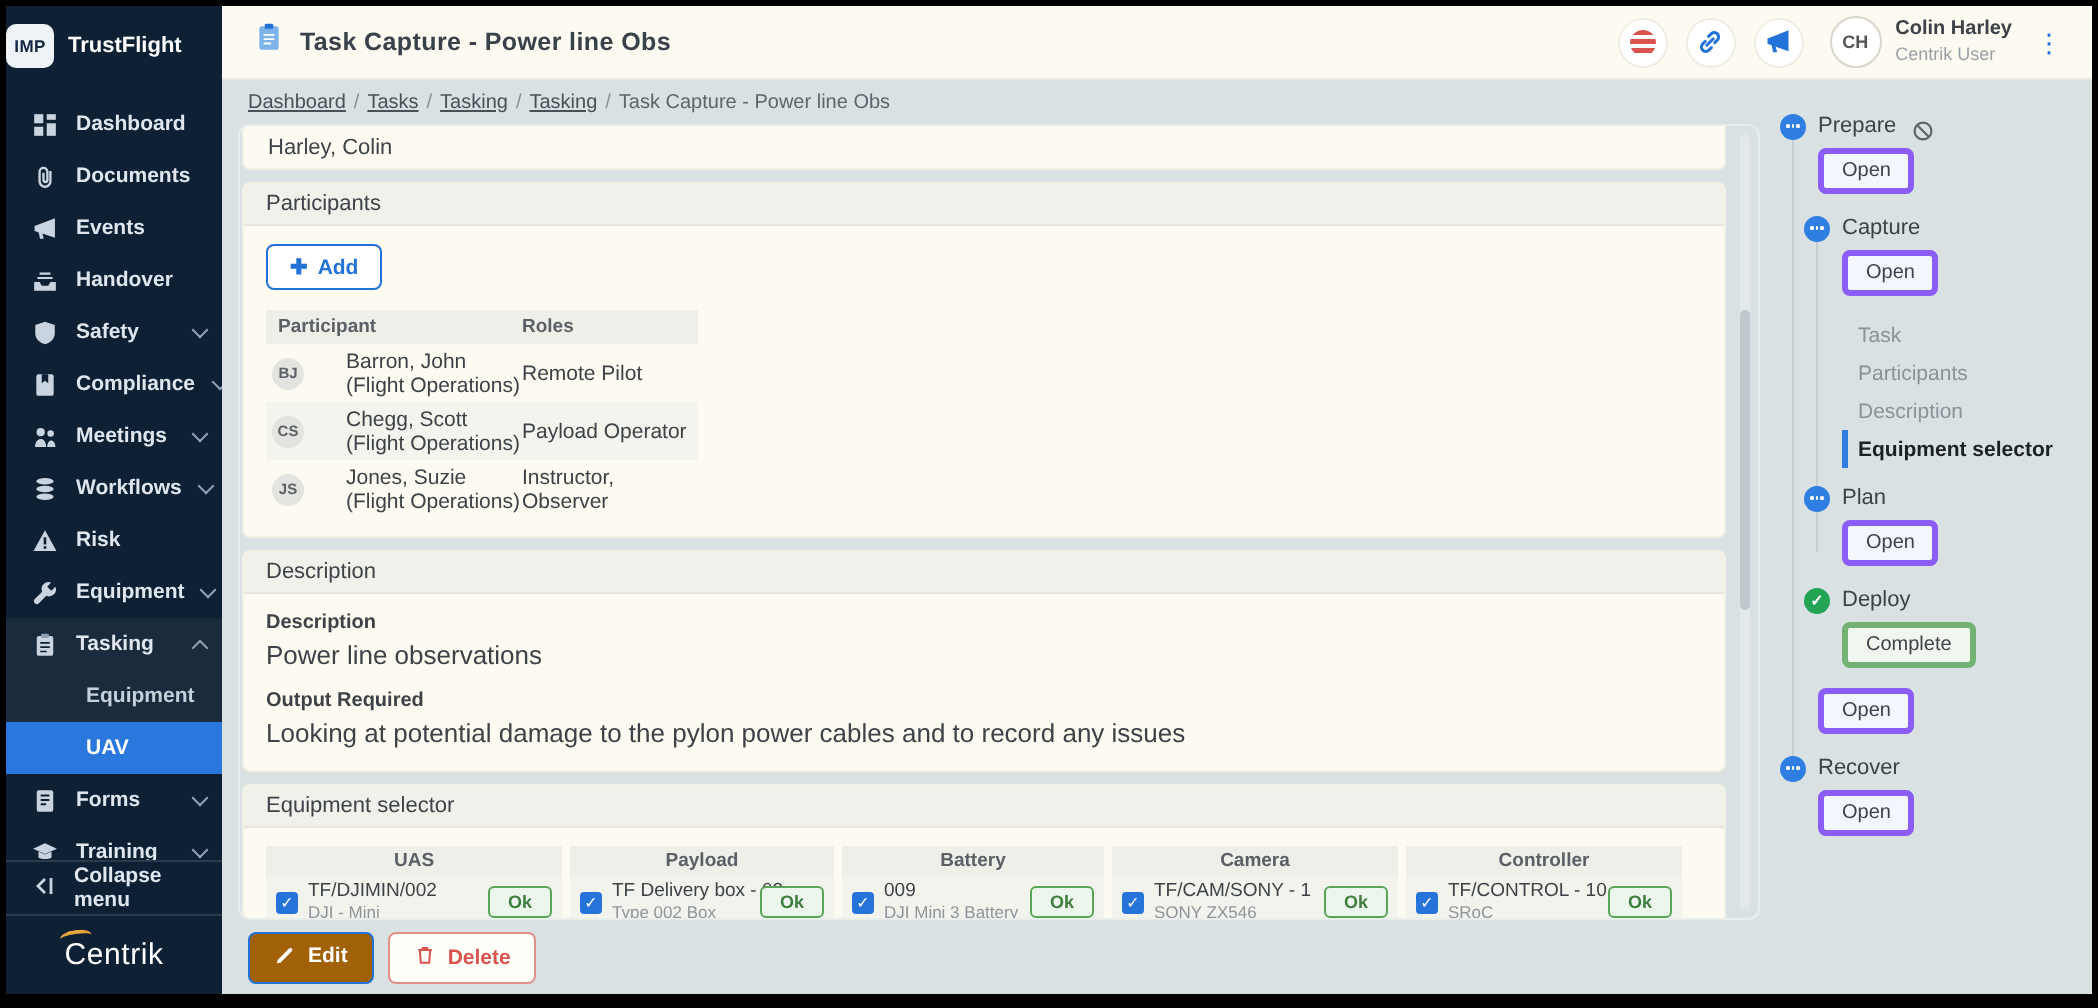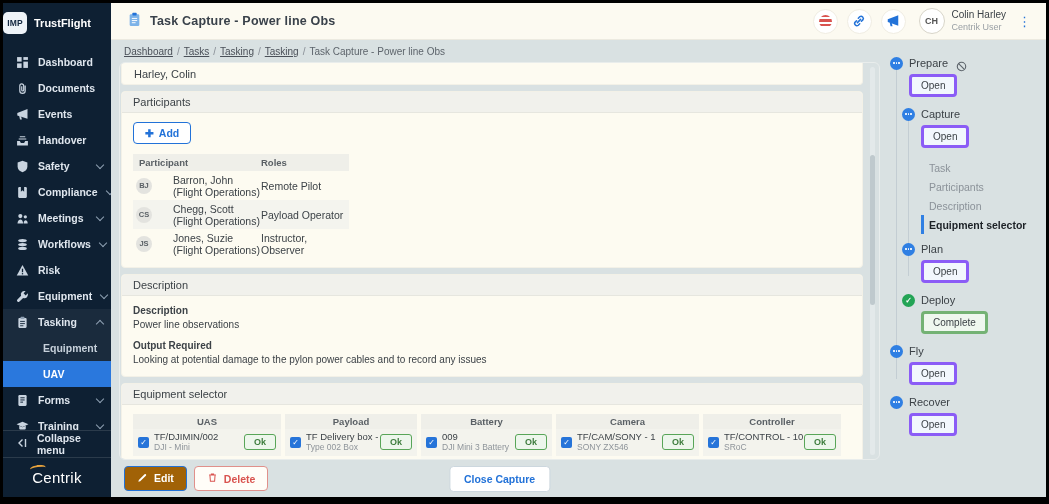--- a/index.html
+++ b/index.html
@@ -29,21 +29,21 @@
   
   .main { flex:1; display:flex; flex-direction:column; min-width:0; }
   .topbar { height:37px; background:#fcfaf1; display:flex; align-items:center; padding:0 12px 0 16px; flex-shrink:0; border-bottom:1px solid #eceae0; }
   .page-title-wrap { display:flex; align-items:center; gap:8px; }
   .page-title { font-size:12.5px; font-weight:bold; color:#39414a; letter-spacing:.2px; }
   .topbar-right { margin-left:auto; display:flex; align-items:center; gap:9px; }
   .tb-circle { width:25px; height:25px; border-radius:50%; background:#fff; border:1px solid #f0ede2; display:flex; align-items:center; justify-content:center; cursor:pointer; }
   .red-stripes { width:13px; height:13px; border-radius:50%; background:repeating-linear-gradient(#d9534f 0 2.5px, #fff 2.5px 4.5px); }
   .avatar-group { display:flex; align-items:center; gap:7px; margin-left:4px; cursor:pointer; }
   .avatar { width:26px; height:26px; border-radius:50%; background:#fff; border:1px solid #d8d5c9; color:#555; font-size:9px; font-weight:bold; display:flex; align-items:center; justify-content:center; }
-  .user-name { font-size:10px; color:#3c4247; font-weight:normal; line-height:1.25; }
+  .user-name { font-size:10px; color:#3c4247; font-weight:bold; line-height:1.25; }
   .user-role { font-size:9px; color:#9aa0a5; line-height:1.25; }
   .kebab { color:#2272d8; font-size:13px; cursor:pointer; padding:0 3px; letter-spacing:0; }
 
   .workspace { flex:1; display:flex; min-height:0; }
   .center-col { flex:1; display:flex; flex-direction:column; min-width:0; padding-left:8px; }
   .breadcrumb { height:22px; display:flex; align-items:center; gap:4px; font-size:10px; color:#707780; padding-left:5px; }
   .breadcrumb a { color:#4a5058; text-decoration:underline; cursor:pointer; }
   .crumb-sep { color:#8a9097; }
   .crumb-current { color:#5d646b; }
 
@@ -58,21 +58,21 @@
   .p-thead { display:flex; background:#efefe9; height:17px; align-items:center; font-size:9.5px; font-weight:bold; color:#5a6065; }
   .p-col1 { width:128px; padding-left:6px; }
   .p-col2 { width:88px; }
   .p-row { display:flex; align-items:center; height:29px; }
   .p-row:nth-child(even) { background:#f4f4ee; }
   .p-ava { width:16px; height:16px; border-radius:50%; background:#e3e3df; color:#5a6065; font-size:7.5px; font-weight:bold; display:flex; align-items:center; justify-content:center; margin:0 21px 0 3px; flex-shrink:0; }
   .p-name { width:104px; color:#3c4247; font-size:10.5px; }
   .p-roles { width:88px; color:#3c4247; font-size:10.5px; }
 
   .d-label { font-size:10px; font-weight:bold; color:#3c4247; margin-bottom:3px; }
-  .d-value { font-size:10px; color:#3c4247; margin-bottom:10px; }
+  .d-value { font-size:13px; color:#3c4247; margin-bottom:10px; }
   .d-field:last-child .d-value { margin-bottom:2px; }
 
   .eq-cols { display:flex; gap:4px; align-items:flex-start; }
   .eq-col { flex-shrink:0; }
   .eq-col:nth-child(1){ width:148px; } .eq-col:nth-child(2){ width:132px; }
   .eq-col:nth-child(3){ width:131px; } .eq-col:nth-child(4){ width:143px; }
   .eq-col:nth-child(5){ width:138px; }
   .eq-head { height:15px; background:#efefe9; font-size:9.5px; font-weight:bold; color:#5a6065; display:flex; align-items:center; justify-content:center; }
   .eq-row { display:flex; align-items:center; gap:5px; padding:3px 5px; background:#f3f3ed; min-height:22px; }
   .eq-row:nth-child(odd) { background:#faf9f1; }
@@ -461,21 +461,20 @@
           </button>
           <button class="delete-btn">
             <span>
               <svg width="11" height="11" viewBox="0 0 12 12" fill="none" stroke="#d9534f" stroke-width="1.1">
                   <path d="M2.3,3.3 h7.4 M4.8,3.3 V2.2 h2.4 v1.1"></path>
                   <path d="M3.2,3.6 l0.5,6.6 h4.6 l0.5,-6.6"></path>
                 </svg>
             </span>
             <span>Delete</span>
           </button>
-          <button class="close-btn">Close Capture</button>
         </div>
       </div>
 
       <div class="right-panel">
         <div class="wf-line" style="left:16px; top:23px; height:316px;"></div>
         <div class="wf-line" style="left:28px; top:70px; height:166px;"></div>
         <div class="wf" id="wf">
             <div class="step"><div class="step-row">
                 <span class="dot">
                   <i></i>
@@ -506,28 +505,21 @@
                   <i></i>
                   <i></i>
                   <i></i>
                 </span>
                 <span class="step-label">Plan</span>
               </div><button class="step-btn">Open</button></div>
             <div class="step lvl1"><div class="step-row">
                 <span class="dot complete">✓</span>
                 <span class="step-label">Deploy</span>
               </div><button class="step-btn complete">Complete</button></div>
-            <div class="step"><div class="step-row">
-                <span class="dot">
-                  <i></i>
-                  <i></i>
-                  <i></i>
-                </span>
-                <span class="step-label">Fly</span>
-              </div><button class="step-btn">Open</button></div>
+            <div class="step"><button class="step-btn">Open</button></div>
             <div class="step"><div class="step-row">
                 <span class="dot">
                   <i></i>
                   <i></i>
                   <i></i>
                 </span>
                 <span class="step-label">Recover</span>
               </div><button class="step-btn">Open</button></div>
           </div>
       </div>

